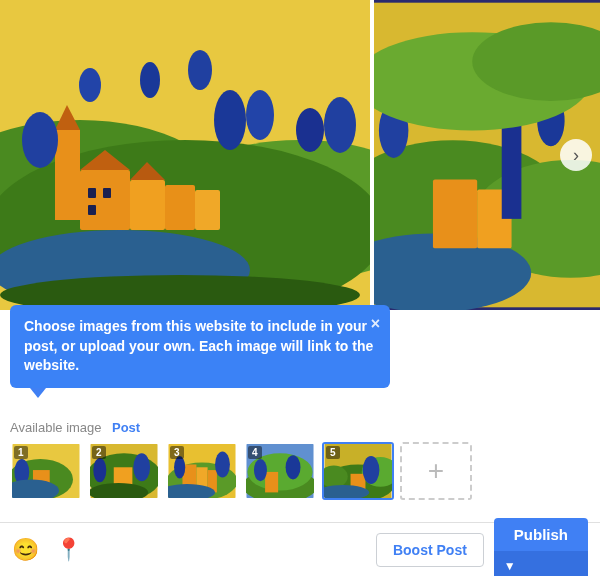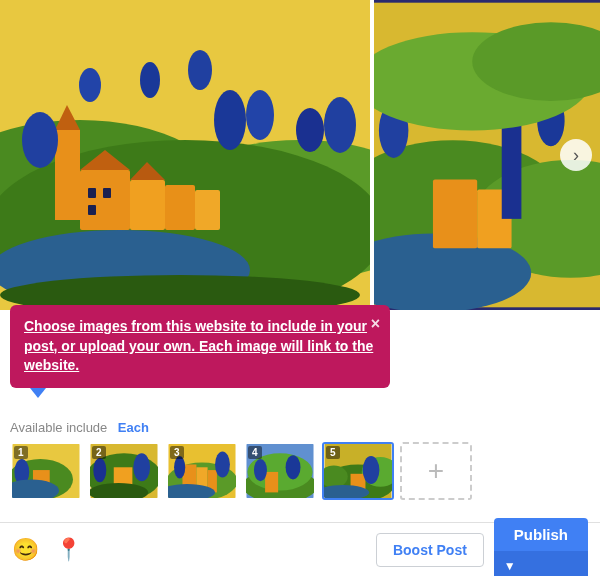--- a/index.html
+++ b/index.html
@@ -62,30 +62,29 @@
 
     
     .tooltip-container {
       position: absolute;
       top: 305px;
       left: 10px;
       z-index: 20;
     }
 
     .tooltip-box {
-      background: #be185d;
+      background: #3b82f6;
       color: #fff;
       border-radius: 6px;
       padding: 12px 14px;
       max-width: 380px;
       font-size: 14px;
       font-weight: 600;
       line-height: 1.4;
       position: relative;
-      text-decoration: underline;
     }
 
     .tooltip-box::before {
       content: '';
       position: absolute;
       bottom: -10px;
       left: 20px;
       border-width: 10px 8px 0 8px;
       border-style: solid;
       border-color: #4080f4 transparent transparent transparent;
@@ -323,22 +322,22 @@
 </div>
 
 <div class="tooltip-container">
   <div class="tooltip-box">
     <span>Choose images from this website to include in your post, or upload your own. Each image will link to the website.</span>
     <span class="tooltip-close">×</span>
   </div>
 </div>
 
 <div class="available-section">
-  <span class="available-label">Available include</span>
-  <span class="available-hide">Each</span>
+  <span class="available-label">Available image</span>
+  <span class="available-hide">Post</span>
 
   <div class="thumbnails-row">
 
     <div class="thumb">
       <svg viewBox="0 0 72 58" style="width:100%;height:100%">
         <rect width="72" height="58" fill="#e8c840"></rect>
         <ellipse cx="30" cy="38" rx="35" ry="22" fill="#4a8a20"></ellipse>
         <ellipse cx="10" cy="30" rx="8" ry="14" fill="#2040a0"></ellipse>
         <rect x="22" y="28" width="18" height="22" fill="#e8901a"></rect>
         <ellipse cx="20" cy="50" rx="30" ry="12" fill="#2a6090"></ellipse>

